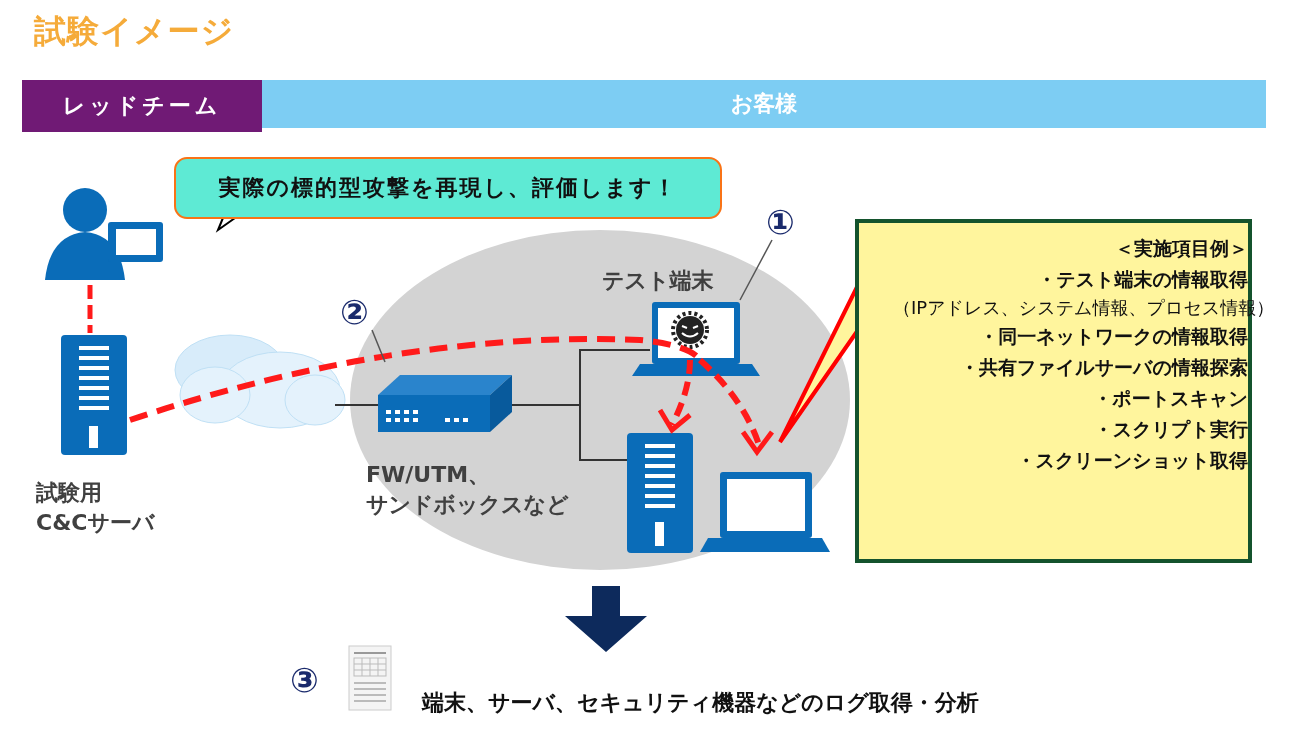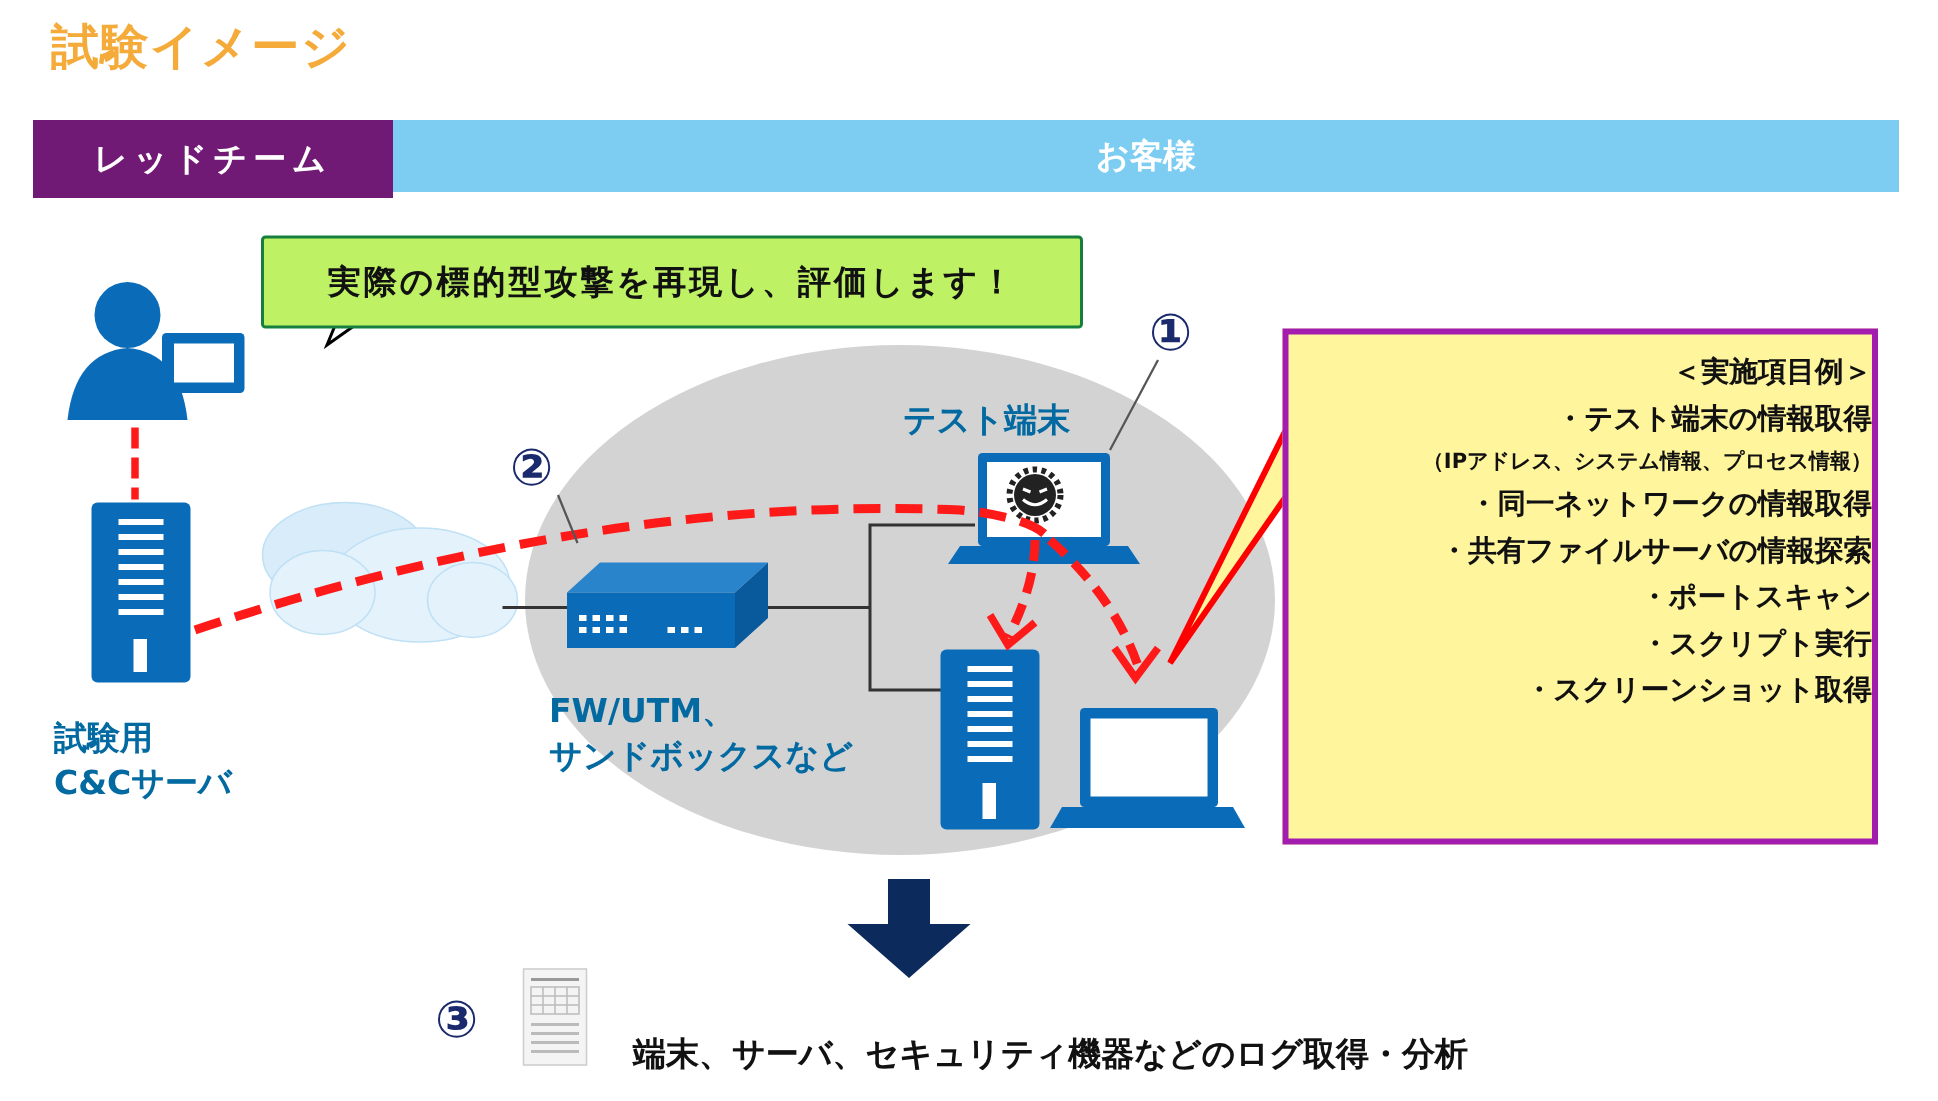--- a/index.html
+++ b/index.html
@@ -4,26 +4,26 @@
 <style>
   html, body { margin: 0; padding: 0; background: #ffffff; }
   body { width: 1292px; height: 734px; position: relative; overflow: hidden;
          font-family: "DejaVu Sans", "Liberation Sans", sans-serif; }
   .abs { position: absolute; text-align: right; }
   .title { left: 34px; top: 10px; font-size: 32px; font-weight: bold; color: #f5ab3a; letter-spacing: 1px; }
   .band-red { left: 22px; top: 80px; width: 240px; height: 52px; background: #701a75;
               color: #fff; font-weight: bold; font-size: 22px; display: flex; align-items: center; justify-content: center; letter-spacing: 4px; }
   .band-blue { left: 262px; top: 80px; width: 1004px; height: 48px; background: #7dcdf3;
                color: #fff; font-weight: bold; font-size: 22px; display: flex; align-items: center; justify-content: center; }
-  .speech { left: 174px; top: 157px; width: 544px; height: 58px; border: 2px solid #15803d; border-radius: 3px;
-            background: #bef264; font-size: 22px; font-weight: bold; display: flex; align-items: center; justify-content: center; letter-spacing: 2px; color:#111; }
-  .label { font-weight: bold; color: #0369a1; font-size: 22px; line-height: 30px; }
-  .callout-box { left: 855px; top: 219px; width: 397px; height: 344px; background: #fff59d; border: 4px solid #a21caf; box-sizing: border-box; padding: 10px 0 0 22px; }
+  .speech { left: 174px; top: 157px; width: 544px; height: 58px; border: 2px solid #f97316; border-radius: 13px;
+            background: #5eead4; font-size: 22px; font-weight: bold; display: flex; align-items: center; justify-content: center; letter-spacing: 2px; color:#111; }
+  .label { font-weight: bold; color: #404040; font-size: 22px; line-height: 30px; }
+  .callout-box { left: 855px; top: 219px; width: 397px; height: 344px; background: #fff59d; border: 4px solid #14532d; box-sizing: border-box; padding: 10px 0 0 22px; }
   .callout-box .item { font-size: 19px; font-weight: bold; line-height: 31px; color: #111; white-space: nowrap; }
-  .callout-box .sub { font-size: 14px; font-weight: bold; line-height: 26px; color: #111; padding-left: 12px; white-space: nowrap; }
+  .callout-box .sub { font-size: 18px; font-weight: normal; line-height: 26px; color: #111; padding-left: 12px; white-space: nowrap; }
   .num { font-size: 34px; font-weight: bold; color: #1a2a6c; }
   .bottom-text { left: 422px; top: 664px; font-size: 22px; font-weight: bold; color: #111; margin-top: 24px; }
   svg { position: absolute; left: 0; top: 0; }
 </style>
 </head>
 <body>
 
 <svg width="1292" height="734">
 
   <ellipse cx="600" cy="400" rx="250" ry="170" fill="#d3d3d3"></ellipse>

